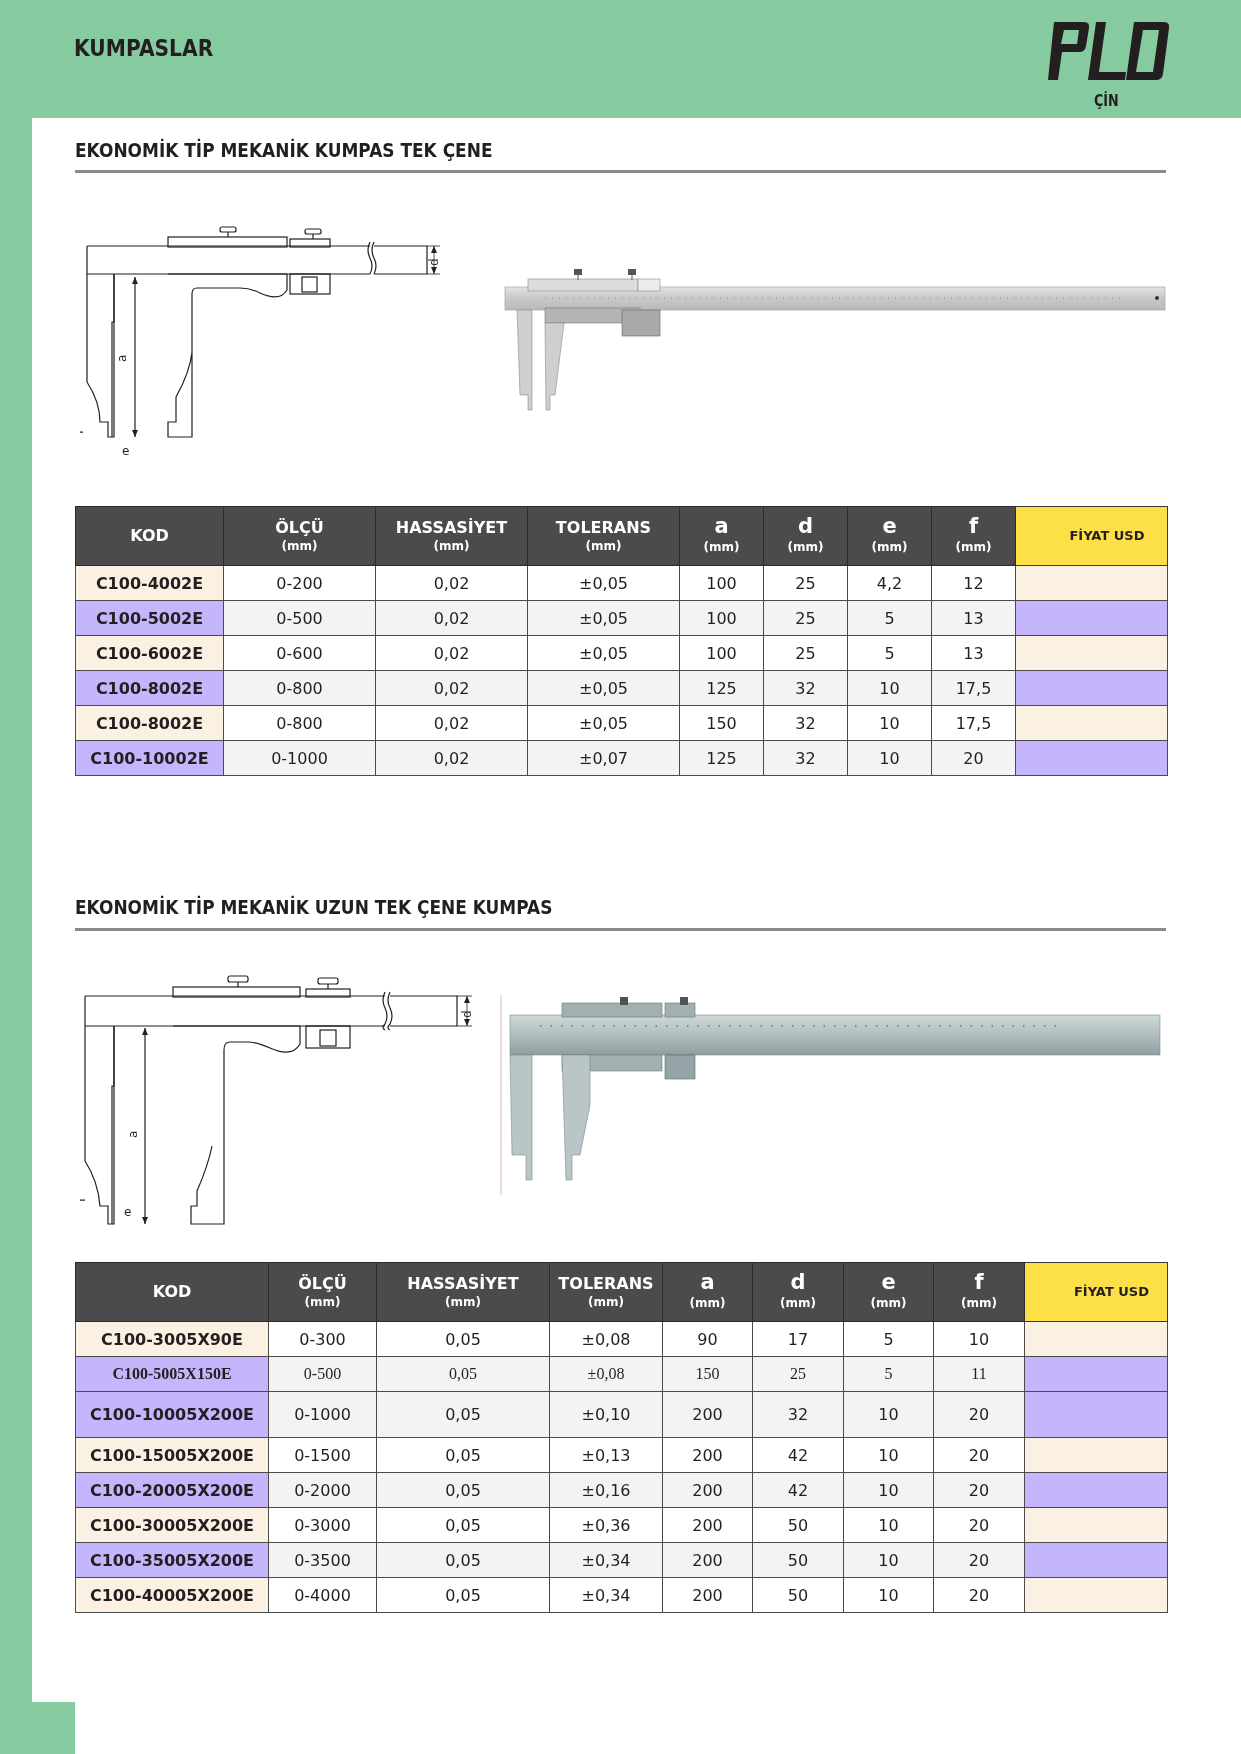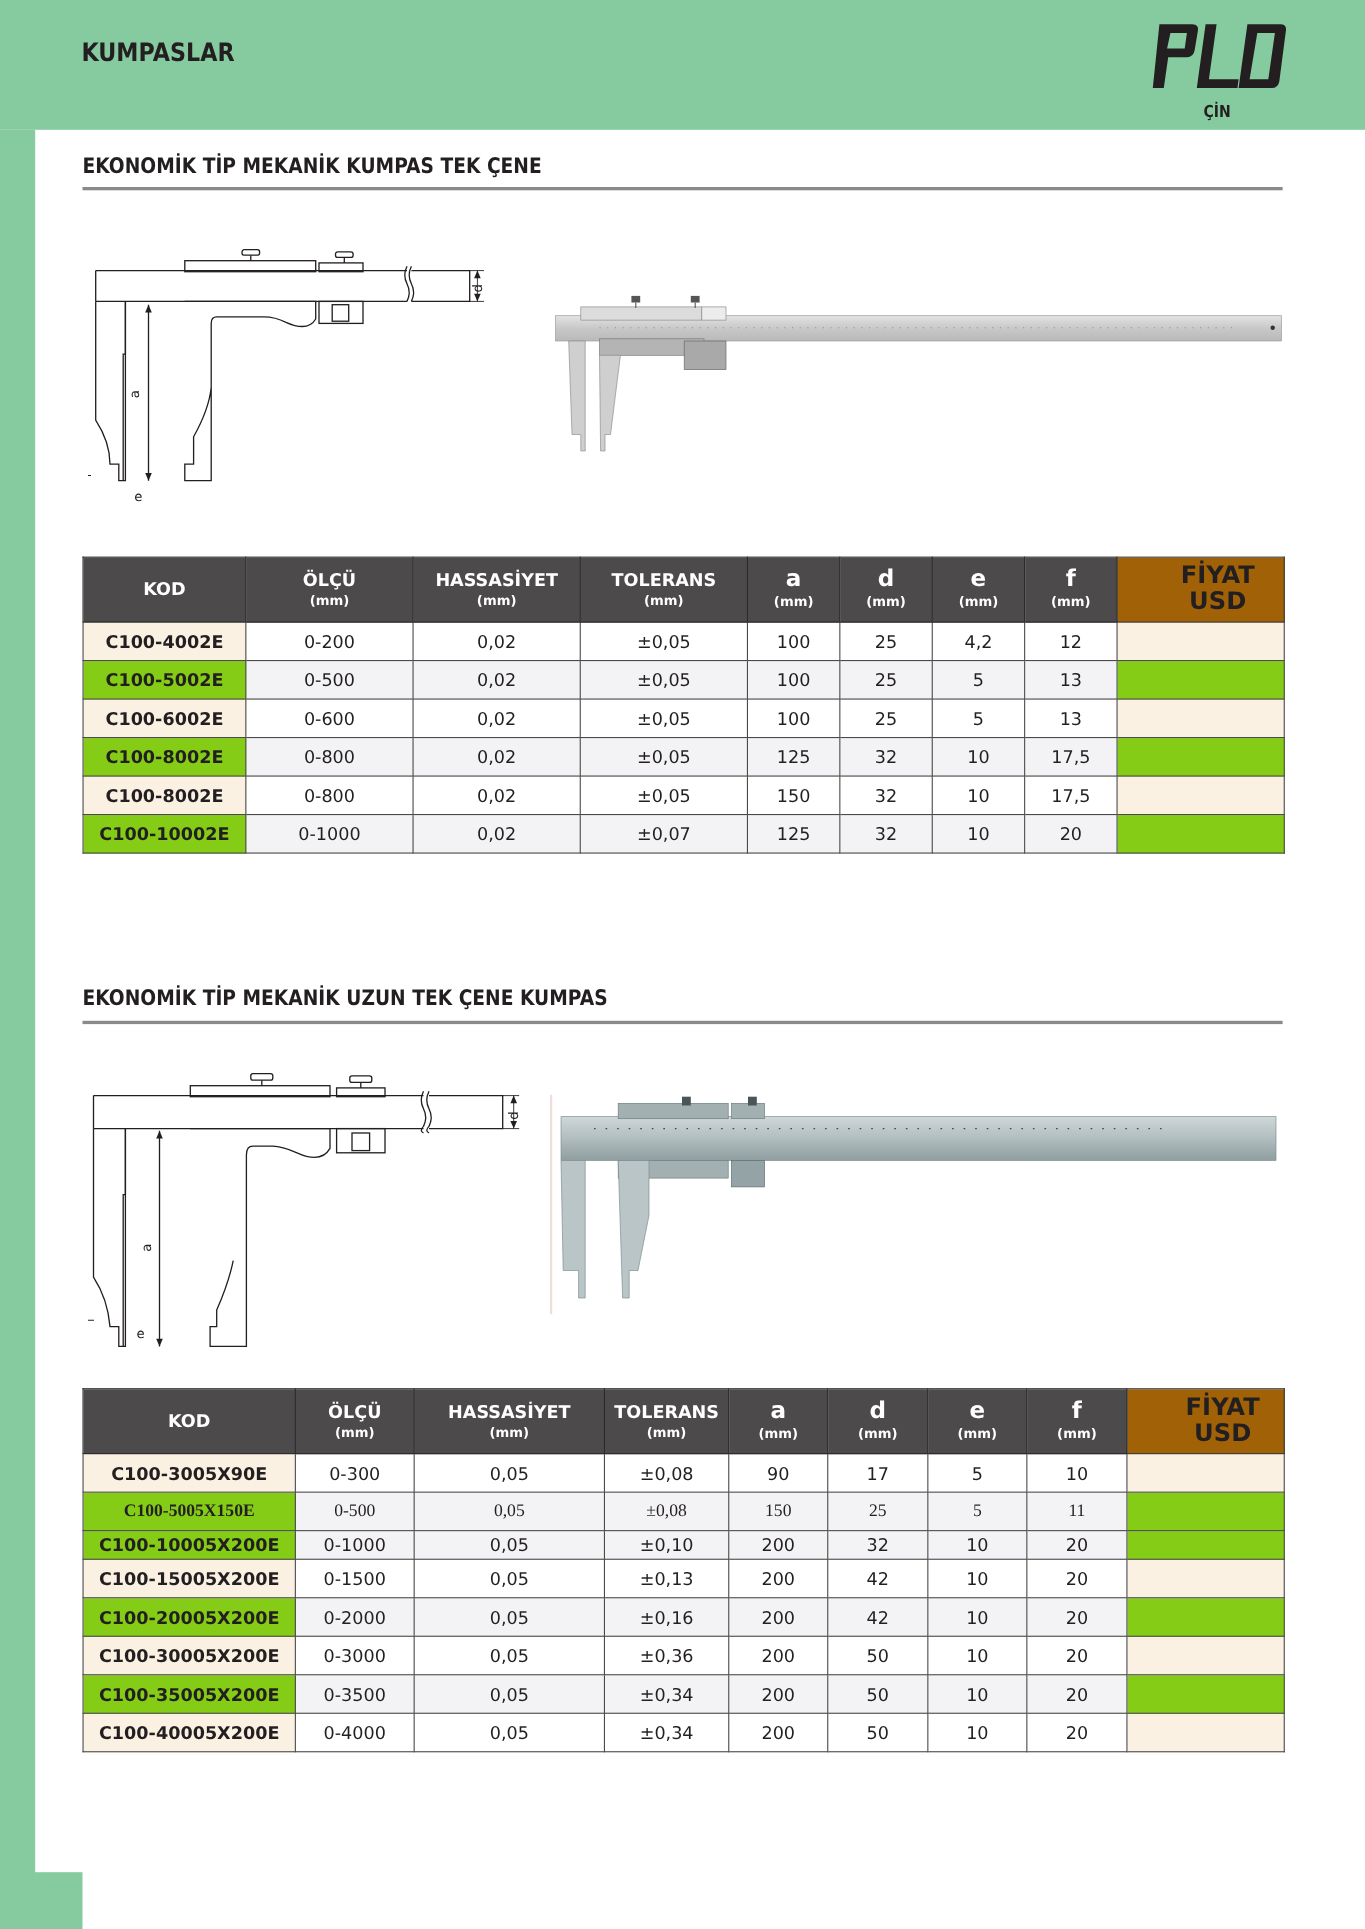--- a/index.html
+++ b/index.html
@@ -38,29 +38,29 @@
     position: absolute; border-collapse: collapse; table-layout: fixed;
     font-family: "DejaVu Sans", sans-serif;
   }
   table.spec th {
     background: #4d4a4b; color: #ffffff; font-weight: bold; font-size: 16px;
     text-align: center; vertical-align: middle; border: 1px solid #2b2b2b; padding: 0;
     line-height: 1.1;
   }
   table.spec th .unit { display: block; font-size: 12px; font-weight: bold; margin-top: 4px; }
   table.spec th .big { font-size: 21px; line-height: 0.95; }
-  table.spec th.price { background: #a16207; color: #231f20; font-size: 22px; border: 1px solid #3a3a3a; padding-left: 31px; }
+  table.spec th.price { background: #fde047; color: #231f20; font-size: 13px; border: 1px solid #3a3a3a; padding-left: 31px; }
   table.spec td {
     border: 1px solid #4a4a4a; text-align: center; vertical-align: middle; padding: 0;
     font-size: 16px; color: #231f20;
   }
   table.spec td.code { background: #fbf1e3; font-weight: bold; font-size: 16px; }
   table.spec td.price { background: #fbf1e3; }
   table.spec tr.alt td { background: #f3f2f5; }
-  table.spec tr.alt td.code, table.spec tr.alt td.price { background: #84cc16; }
+  table.spec tr.alt td.code, table.spec tr.alt td.price { background: #c4b5fd; }
 </style>
 </head>
 <body>
 
 <div class="green" id="top-band"></div>
 <div class="green" id="left-band"></div>
 <div class="green" id="bottom-tab"></div>
 
 <div class="page-title">KUMPASLAR</div>
 
@@ -329,21 +329,21 @@
         <td class="code">C100-5005X150E</td>
         <td>0-500</td>
         <td>0,05</td>
         <td>±0,08</td>
         <td>150</td>
         <td>25</td>
         <td>5</td>
         <td>11</td>
         <td class="price"></td>
       </tr>
-      <tr class="alt" style="height: 26px;">
+      <tr class="alt" style="height: 46px;">
         <td class="code">C100-10005X200E</td>
         <td>0-1000</td>
         <td>0,05</td>
         <td>±0,10</td>
         <td>200</td>
         <td>32</td>
         <td>10</td>
         <td>20</td>
         <td class="price"></td>
       </tr>

